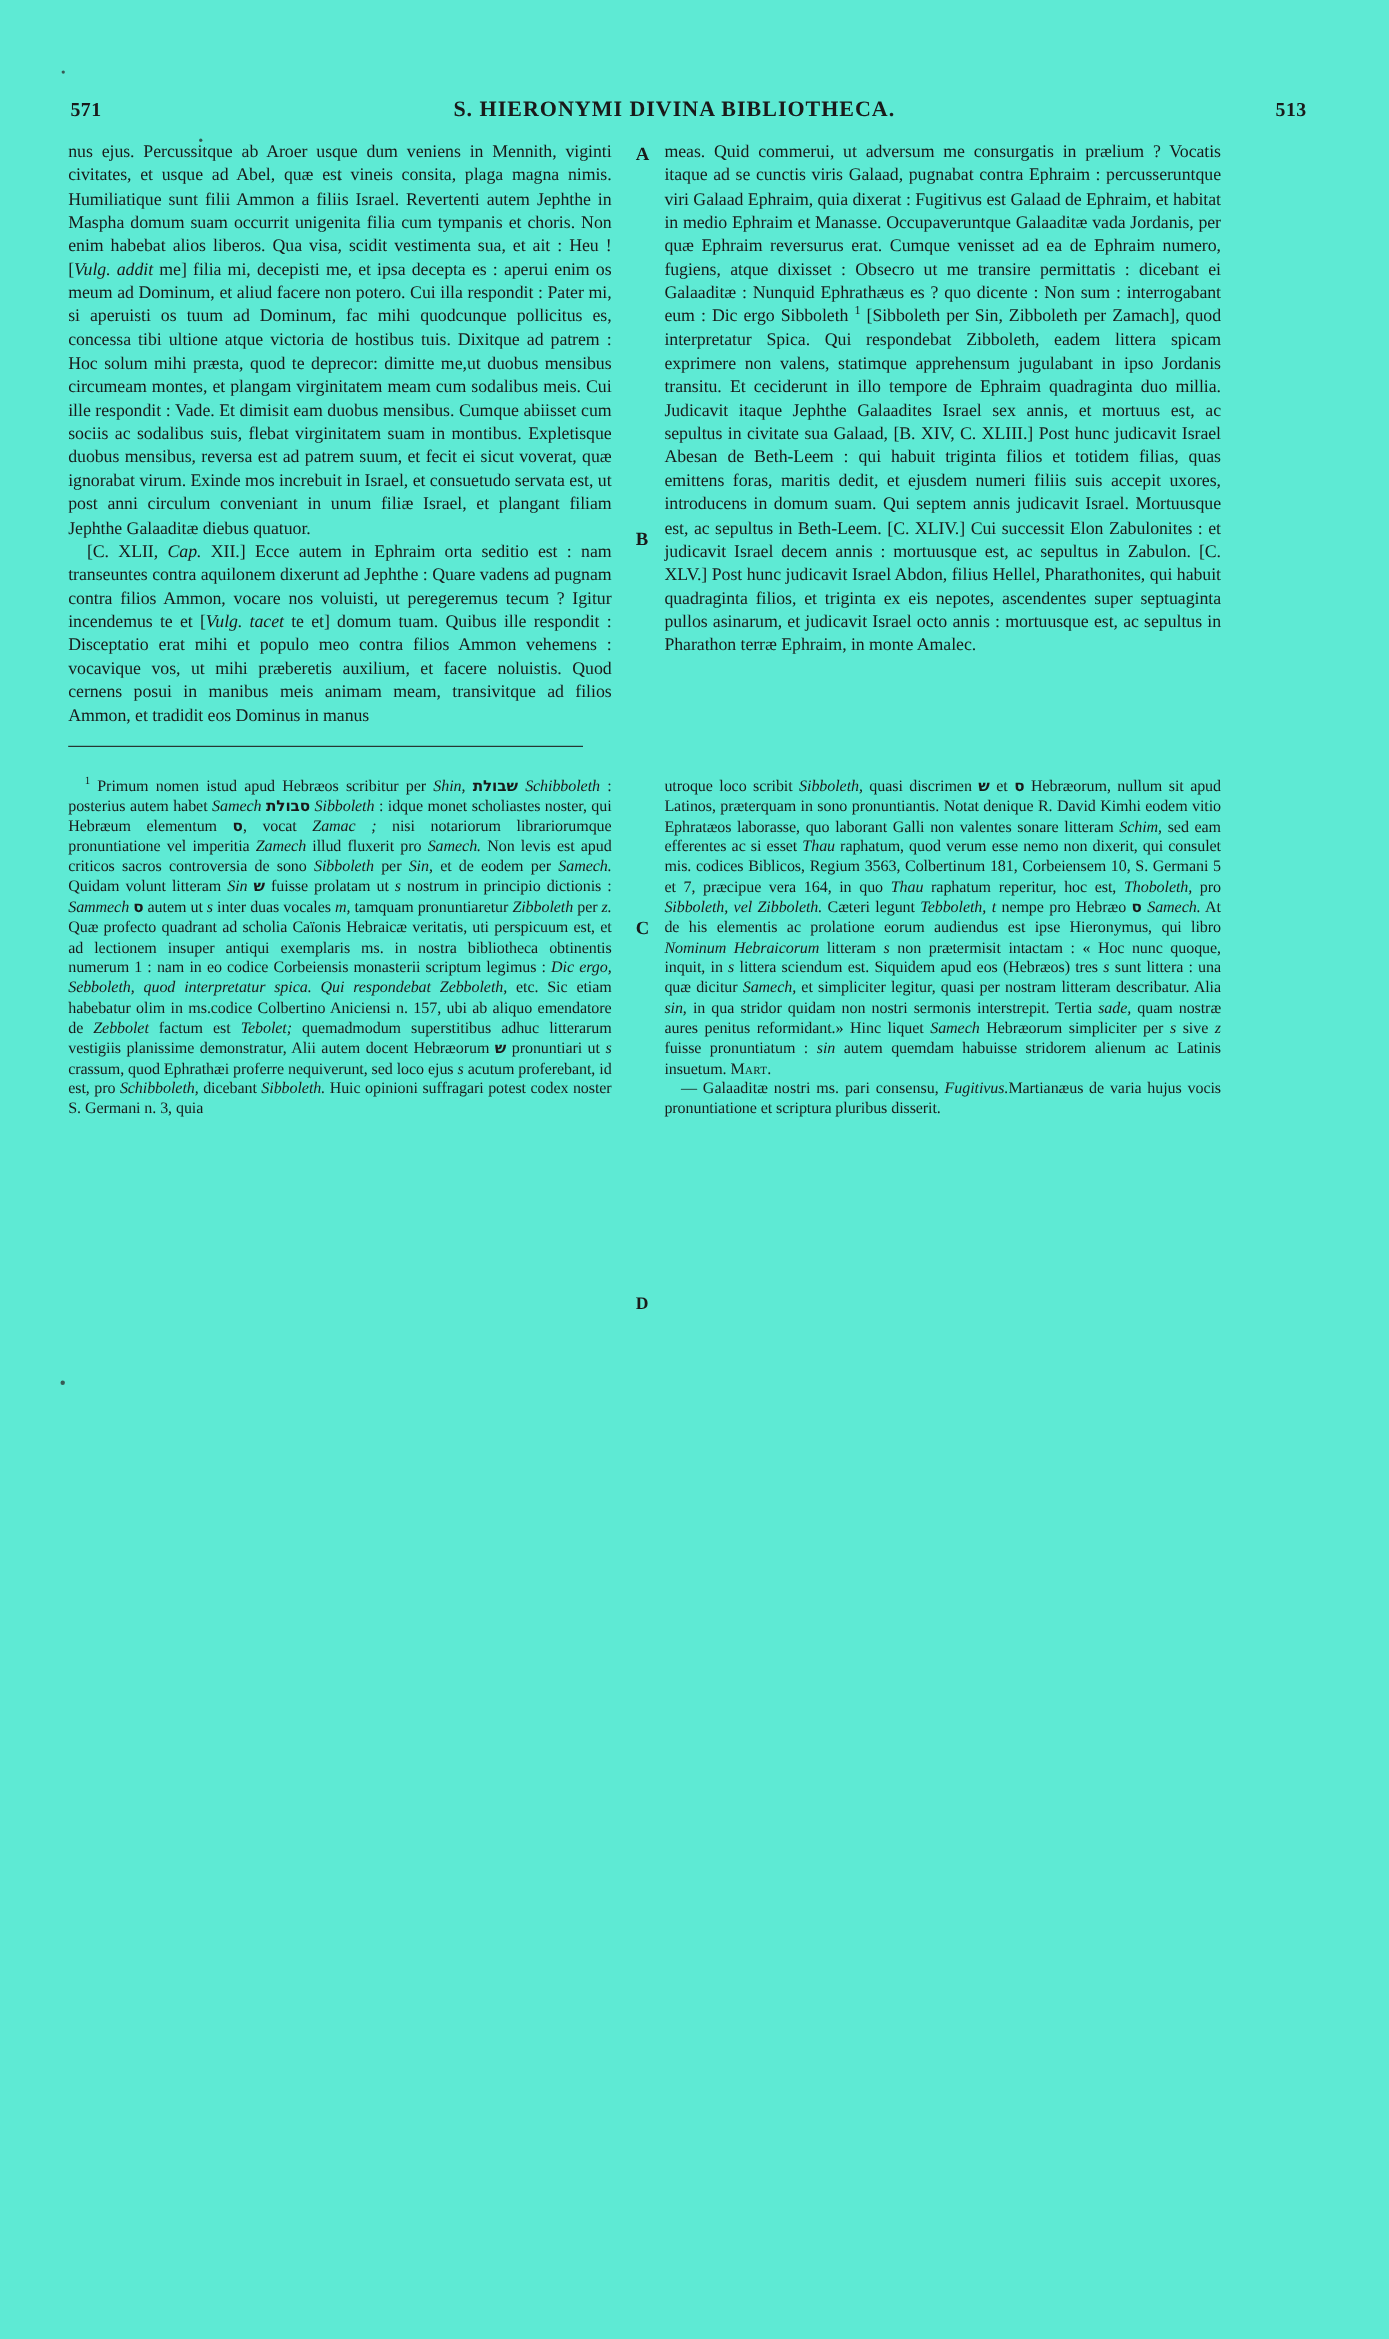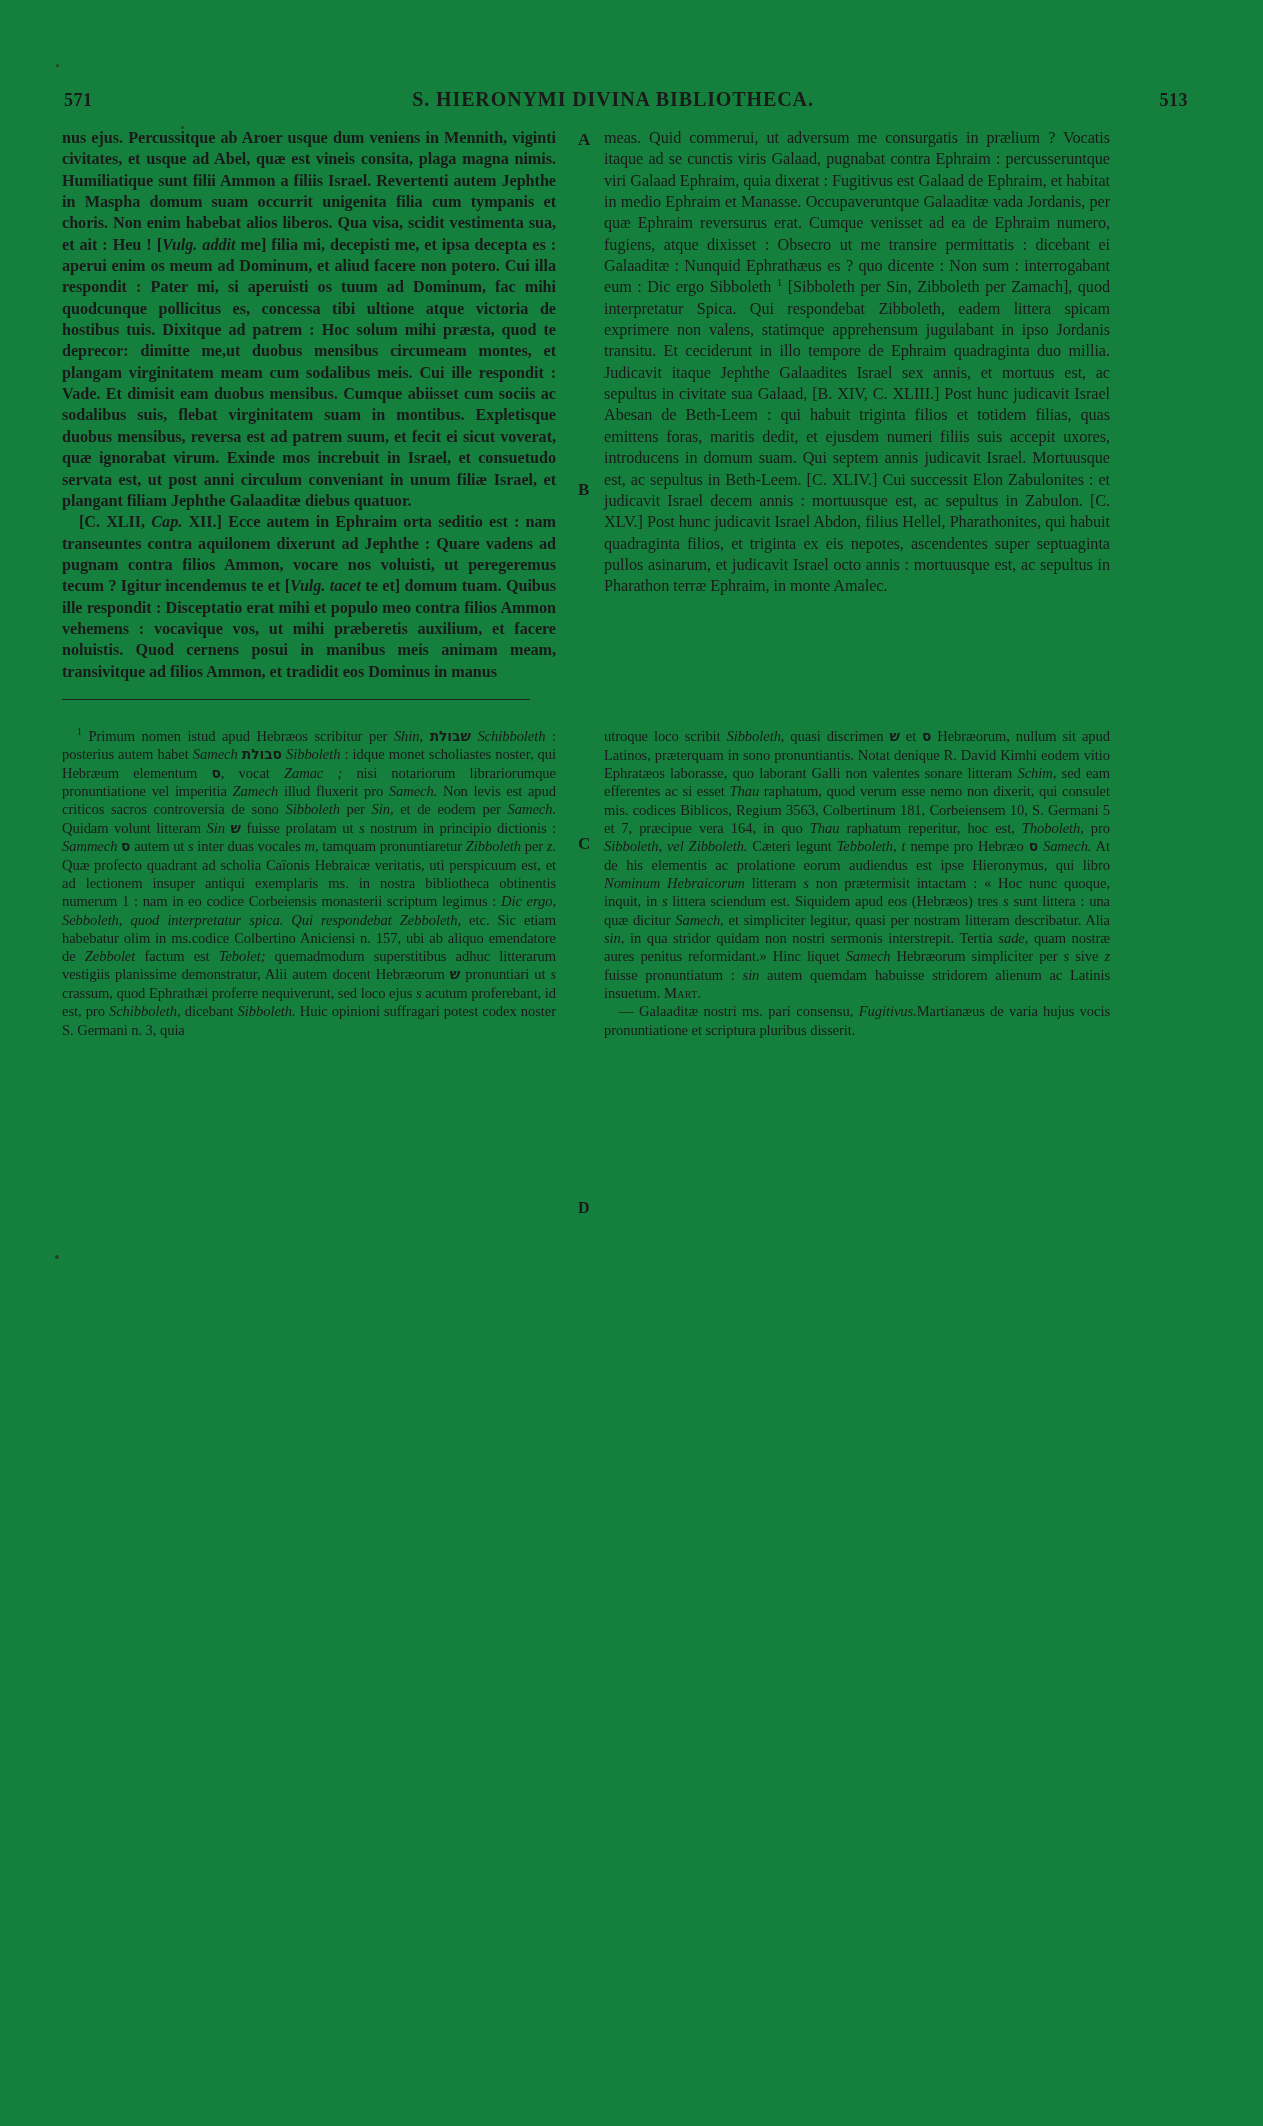--- a/index.html
+++ b/index.html
@@ -15,21 +15,21 @@
     position: relative;
     overflow: hidden;
   }
 
   
   .page {
     position: absolute;
     left: 0; top: 0;
     width: 1263px;
     height: 2126px;
-    background: #15803d;
+    background: #5eead4;
   }
 
   .page-inner {
     position: absolute;
     left: 62px;
     top: 88px;
     width: 1128px;
   }
 
   
@@ -58,21 +58,21 @@
   
   .cols {
     display: flex;
     align-items: flex-start;
     gap: 0;
   }
   .col {
     width: 494px;
     position: relative;
   }
-  .col.left { padding-right: 18px; font-weight: bold; }
+  .col.left { padding-right: 18px; }
   .col.right { padding-left: 30px; width: 506px; }
 
   
   .gutter {
     width: 26px;
     position: relative;
     flex: none;
   }
   .marg-letter {
     position: absolute;

